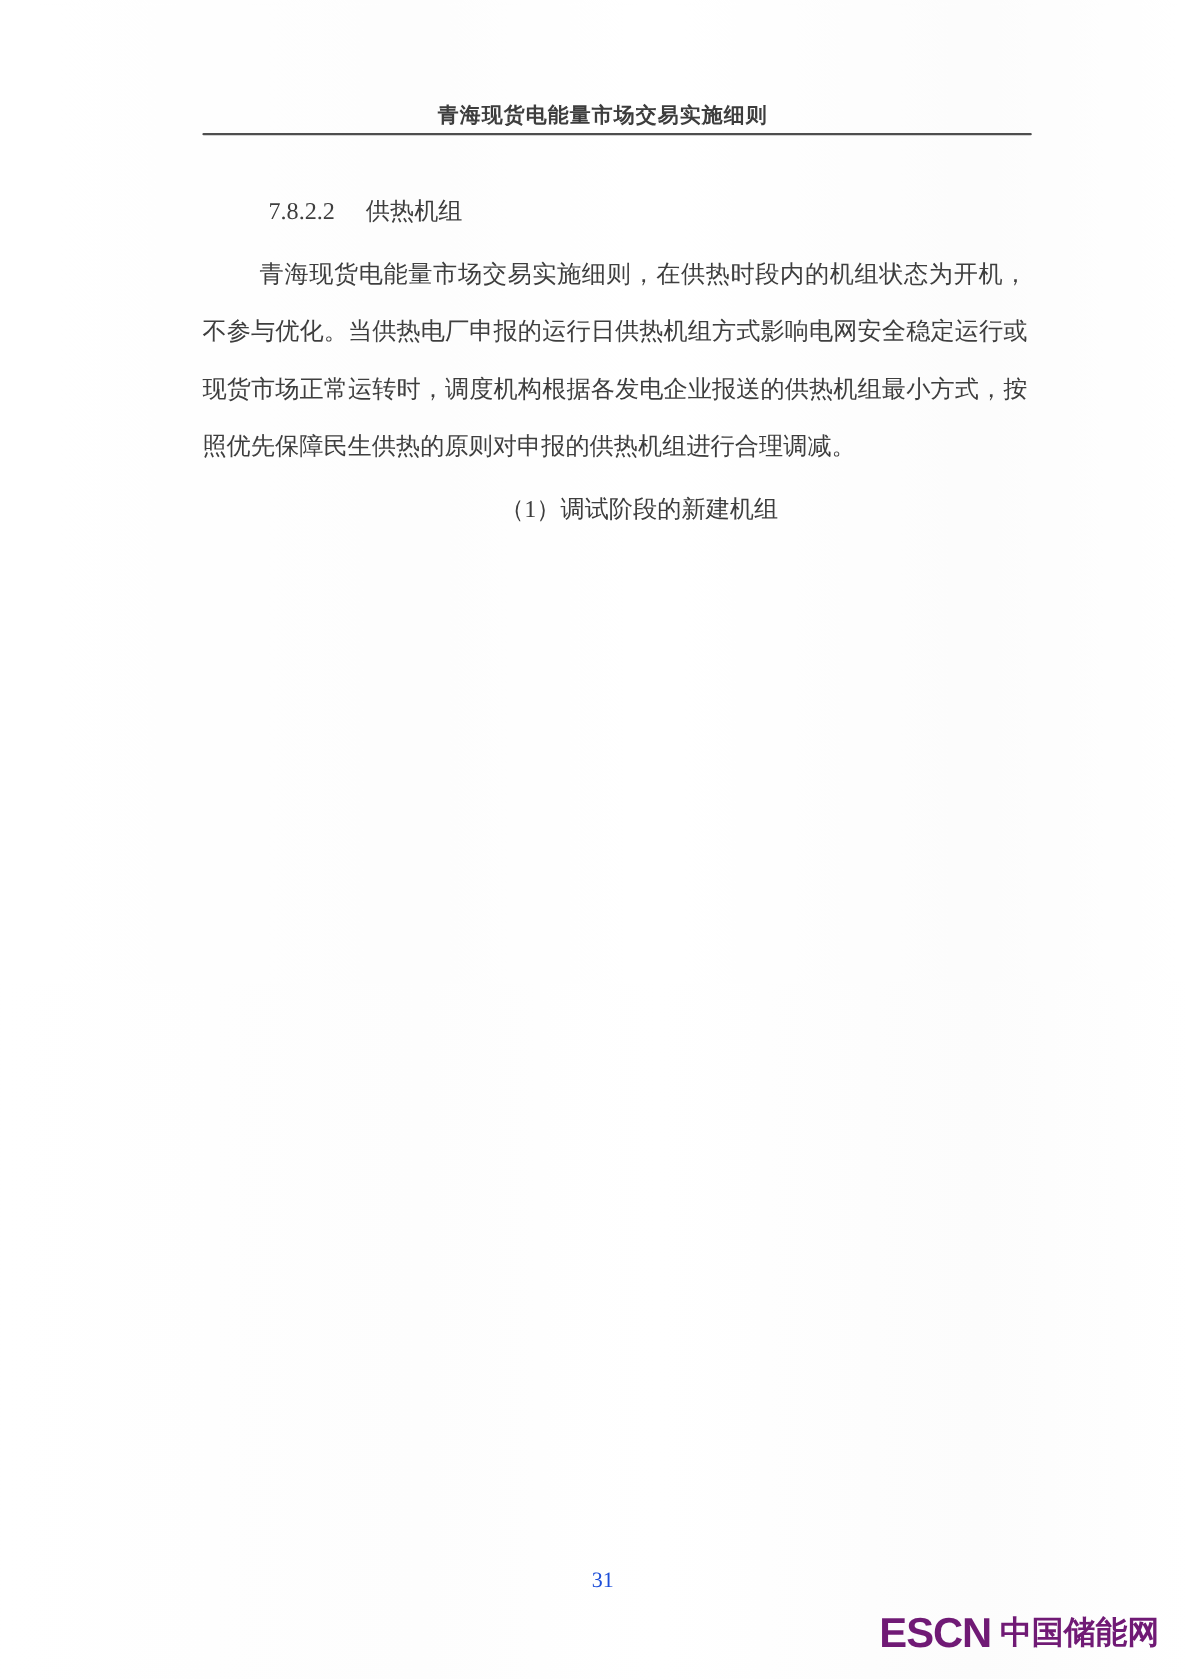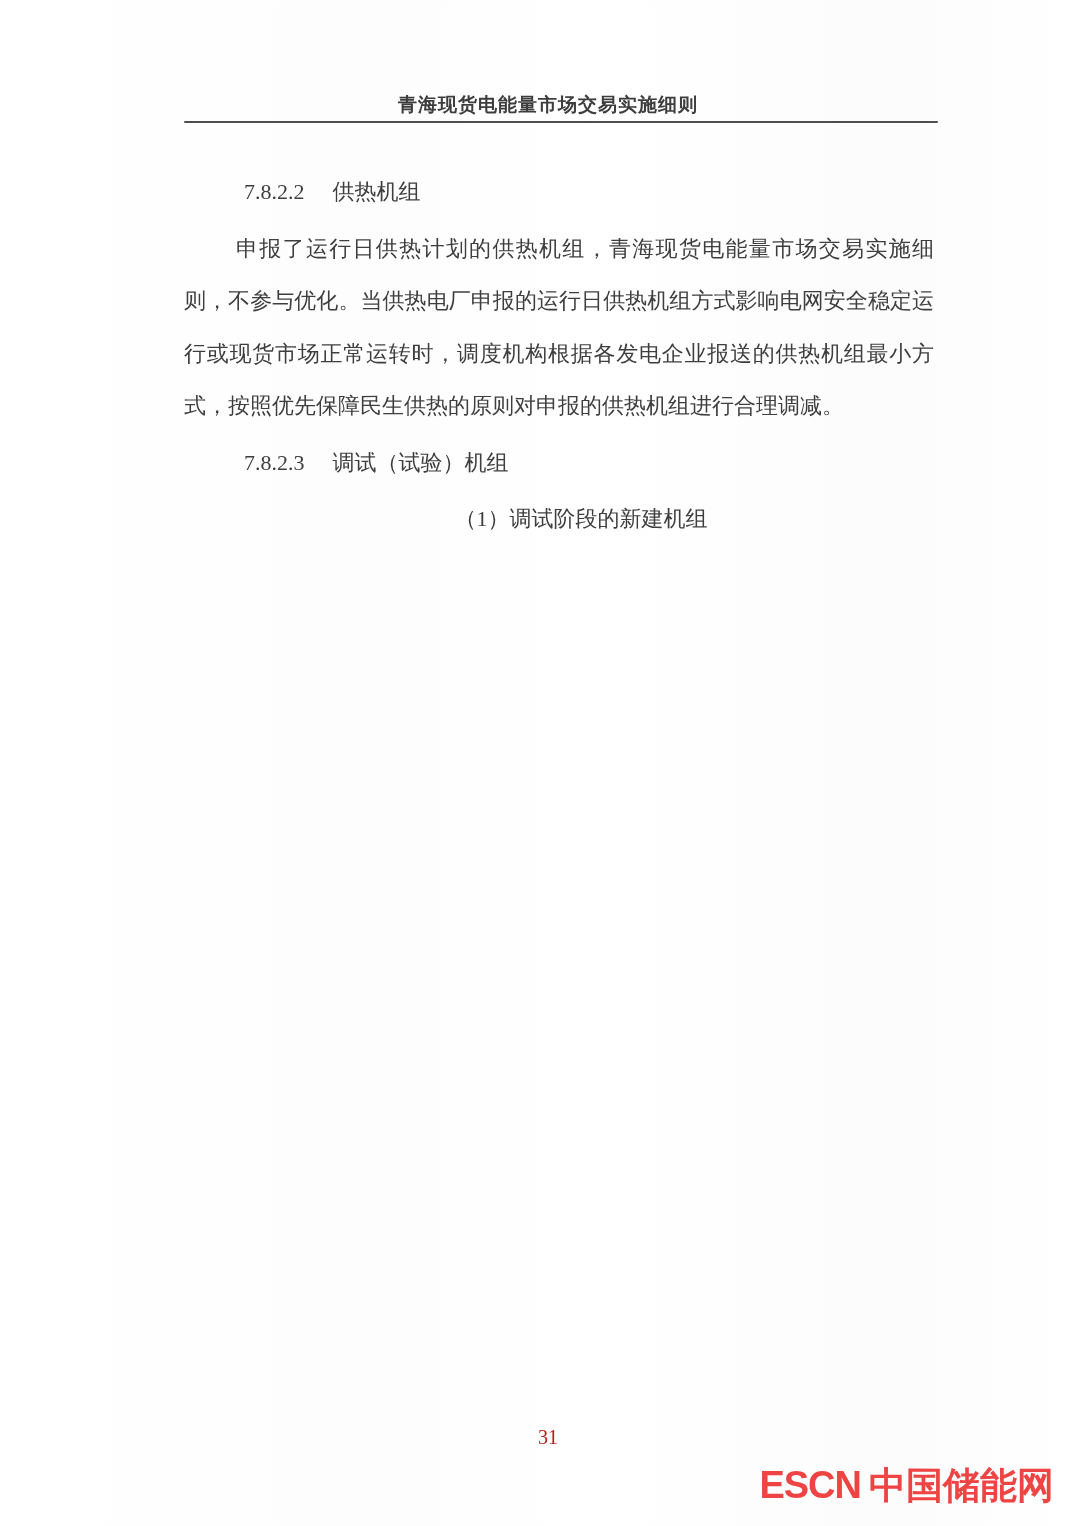--- a/index.html
+++ b/index.html
@@ -51,61 +51,60 @@
   .content .heading .heading-num { margin-right: 24px; }
   .content .subheading { padding-left: 44px; text-align: center; }
   
   .page-number {
     position: absolute;
     top: 1410px;
     left: 0;
     right: 0;
     text-align: center;
     font-size: 20px;
-    color: #b91c1c;
+    color: #1d4ed8;
   }
   .logo {
     position: absolute;
     right: 22px;
     bottom: 18px;
     display: flex;
     align-items: center;
     font-family: "Liberation Sans", "DejaVu Sans", sans-serif;
     white-space: nowrap;
   }
   .logo-escn {
     font-size: 38px;
     font-weight: 800;
     letter-spacing: -1px;
     line-height: 1;
   }
   .logo-cn {
-    font-size: 37px;
+    font-size: 29px;
     font-weight: 700;
     margin-left: 4px;
     letter-spacing: 0px;
     line-height: 1;
   }
 </style>
 </head>
 <body>
 
 <div class="page">
 
   <div class="running-title">青海现货电能量市场交易实施细则</div>
 
   <div class="header-rule"></div>
 
   <div class="content">
       <div class="heading"><span class="heading-num">7.8.2.2</span><span class="heading-title">供热机组</span></div>
-      <div class="paragraph">申报了运行日供热计划的供热机组，青海现货电能量市场交易实施细则，不参与优化。当供热电厂申报的运行日供热机组方式影响电网安全稳定运行或现货市场正常运转时，调度机构根据各发电企业报送的供热机组最小方式，按照优先保障民生供热的原则对申报的供热机组进行合理调减。</div>
-      <div class="heading"><span class="heading-num">7.8.2.3</span><span class="heading-title">调试（试验）机组</span></div>
+      <div class="paragraph">青海现货电能量市场交易实施细则，在供热时段内的机组状态为开机，不参与优化。当供热电厂申报的运行日供热机组方式影响电网安全稳定运行或现货市场正常运转时，调度机构根据各发电企业报送的供热机组最小方式，按照优先保障民生供热的原则对申报的供热机组进行合理调减。</div>
       <div class="subheading">（1）调试阶段的新建机组</div>
     </div>
 
   <div class="page-number">31</div>
 
-  <div class="logo" style="color: #ef4444;">
+  <div class="logo" style="color: #701a75;">
     <span class="logo-escn">ESCN</span>
     <span class="logo-cn">中国储能网</span>
   </div>
 
 </div>
 
 </body></html>

